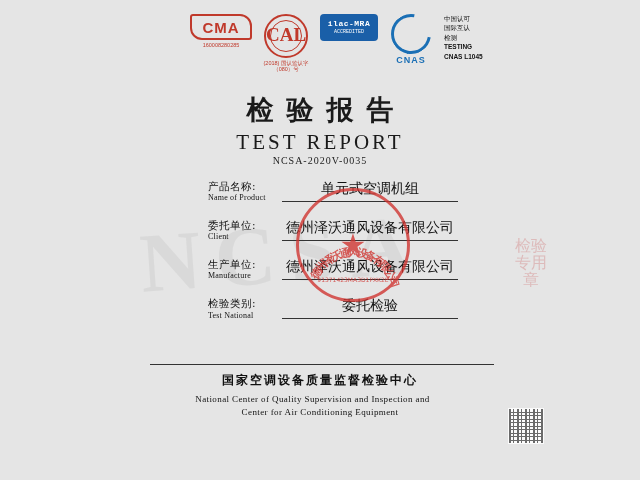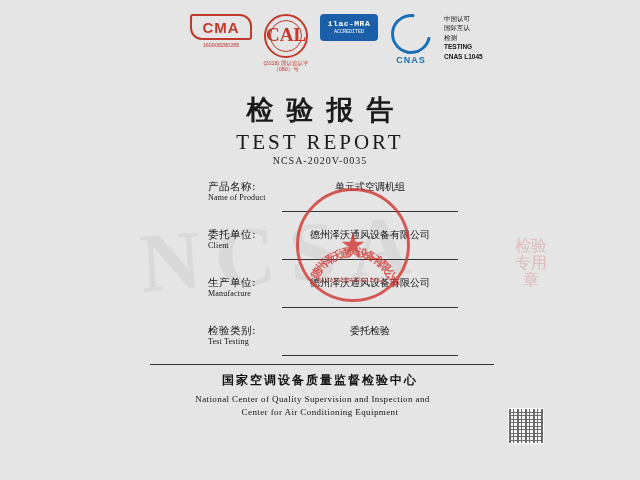--- a/index.html
+++ b/index.html
@@ -200,23 +200,23 @@
     font-size: 8px;
     font-family: "Liberation Serif", serif;
     color: #111;
     letter-spacing: 0.2px;
     white-space: nowrap;
   }
   .field-value {
     flex: 1;
     border-bottom: 1px solid #333;
     text-align: center;
-    font-size: 10px;
+    font-size: 14px;
     font-family: Liberation Serif, serif;
-    padding-bottom: 16px;
+    padding-bottom: 6px;
     height: 15px;
     color: #111;
     white-space: nowrap;
     overflow: hidden;
   }
 
   
   .footer-rule {
     position: absolute;
     top: 364px;
@@ -410,21 +410,21 @@
       <div class="field-label">
         <div class="label-cn">生产单位:</div>
         <div class="label-en">Manufacture</div>
       </div>
       <div class="field-value">德州泽沃通风设备有限公司</div>
     </div>
 
     <div class="field">
       <div class="field-label">
         <div class="label-cn">检验类别:</div>
-        <div class="label-en">Test Testing</div>
+        <div class="label-en">Test National</div>
       </div>
       <div class="field-value">委托检验</div>
     </div>
   </div>
 
   <div class="seal">
     <div class="seal-text">
       <span style="transform: rotate(-60deg) translateX(-5px)">德</span>
       <span style="transform: rotate(-48deg) translateX(-5px)">州</span>
       <span style="transform: rotate(-36deg) translateX(-5px)">泽</span>

